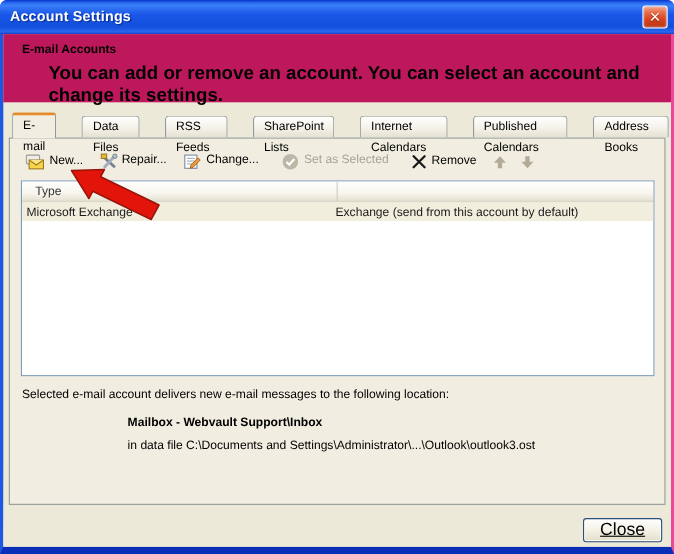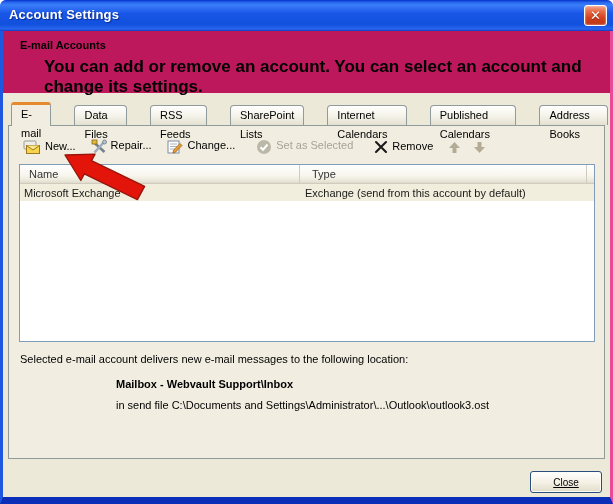--- a/index.html
+++ b/index.html
@@ -61,21 +61,21 @@
   .cell.name{width:280px;padding-left:4px;}
   .cell.type{width:287px;padding-left:5px;}
 
   
   .note{margin:11px 10px 0 11px;color:#000;}
   .mailbox{margin:13px 0 0 107px;font-weight:bold;color:#000;}
   .datafile{margin:9px 0 0 107px;color:#000;}
 
   
   .close-button{position:absolute;right:8px;bottom:4px;width:72px;height:22px;
-    border:1px solid #2a4e7e;border-radius:3px;color:#000;font-size:10px;font-family:inherit;
+    border:1px solid #2a4e7e;border-radius:3px;color:#000;font-size:16px;font-family:inherit;
     background:linear-gradient(180deg,#ffffff 0%,#f4f1e6 50%,#e6e2d0 90%,#d8d4bf 100%);
     box-shadow:inset 0 0 0 1px #fdfdf8;cursor:default;text-decoration:underline;}
 
   
   .red-arrow{position:absolute;left:0;top:0;pointer-events:none;z-index:60;}
 </style>
 </head>
 <body>
 
 <div class="window">
@@ -171,33 +171,32 @@
         <span class="icon">
           <svg width="13" height="13" viewBox="0 0 13 13">
             <path d="M6.5 12 L1 6 L4.5 6 L4.5 1 L8.5 1 L8.5 6 L12 6 Z" fill="#b3ab96"></path>
           </svg>
         </span>
       </div>
     </div>
 
     <div class="list">
       <div class="list-header">
-        <div class="hcol name">Name</div>
         <div class="hcol type">Type</div>
         <div class="hcol stub"></div>
       </div>
       <div class="list-row selected">
         <div class="cell name">Microsoft Exchange</div>
         <div class="cell type">Exchange (send from this account by default)</div>
       </div>
     </div>
 
     <div class="note">Selected e-mail account delivers new e-mail messages to the following location:</div>
     <div class="mailbox">Mailbox - Webvault Support\Inbox</div>
-    <div class="datafile">in send file C:\Documents and Settings\Administrator\...\Outlook\outlook3.ost</div>
+    <div class="datafile">in data file C:\Documents and Settings\Administrator\...\Outlook\outlook3.ost</div>
 
   </div>
 
   <button class="close-button">Close</button>
 
   <svg class="red-arrow" width="613" height="504" viewBox="0 0 613 504">
     <polygon points="62,155 92,154.1 88.5,160.7 141.6,186.4 134.4,199.6 81.3,173.9 77.8,180.5" fill="#e3140a" stroke="#98150b" stroke-width="1.4" stroke-linejoin="round"></polygon>
   </svg>
 
 </div>

